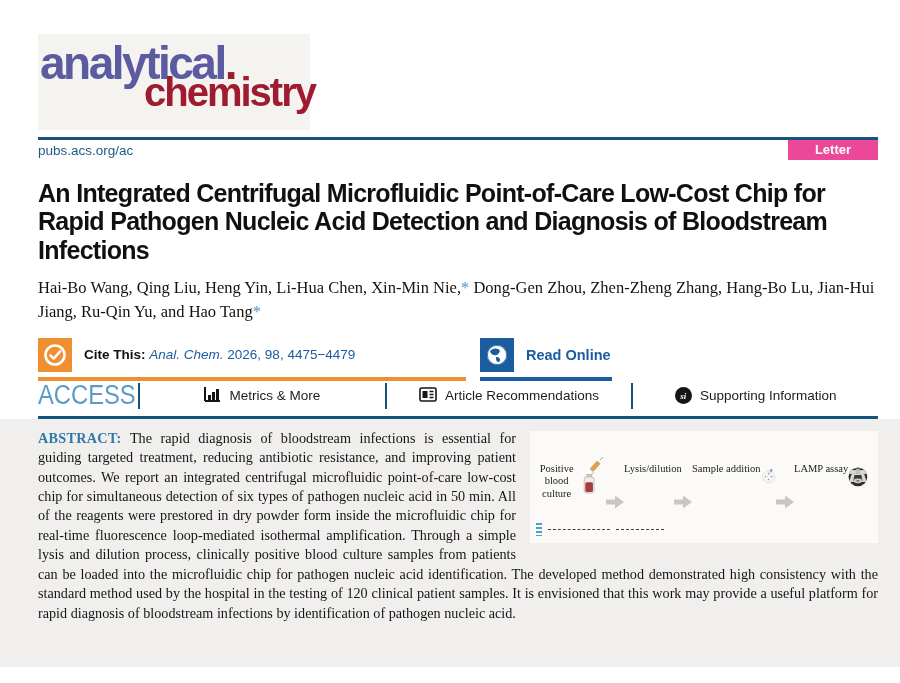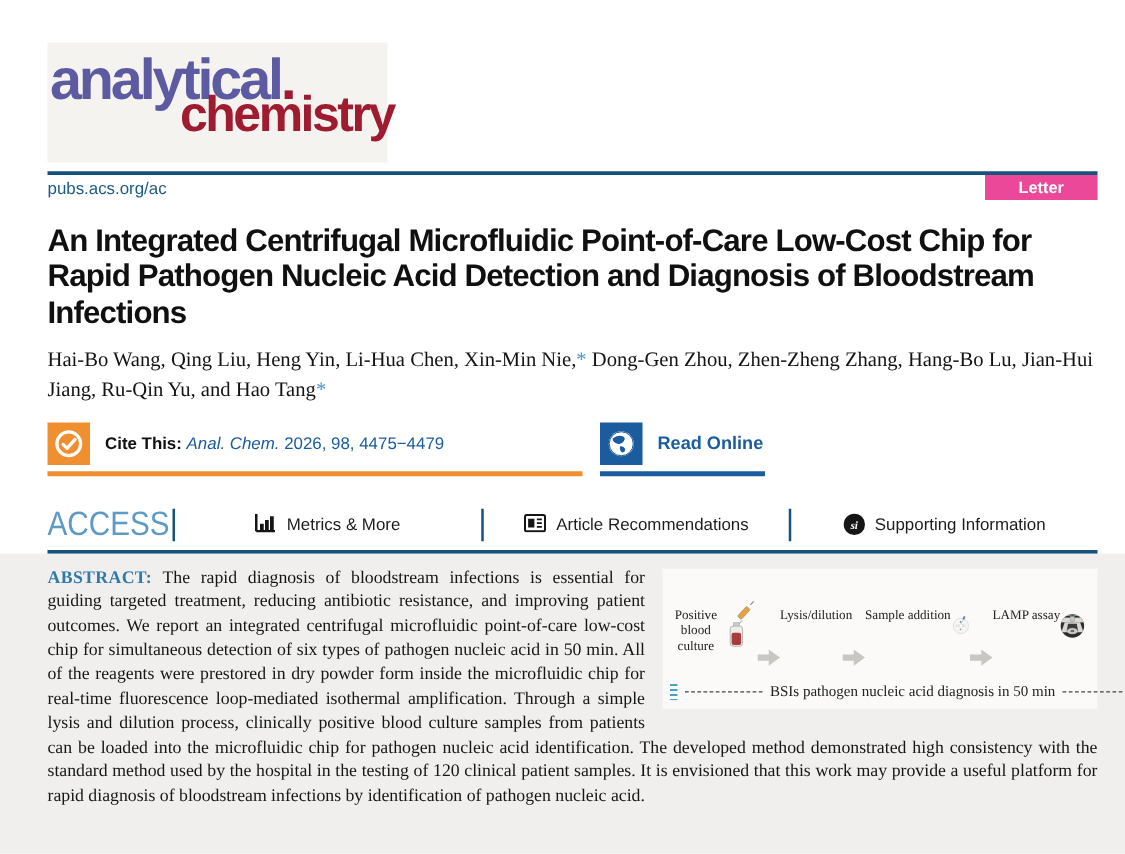--- a/index.html
+++ b/index.html
@@ -30,21 +30,21 @@
   .cite-icon { width:34px; height:34px; background:#EF8F2F; flex:0 0 34px; display:flex; align-items:center; justify-content:center; }
   .cite-text { font-size:13.5px; color:#111; }
   .cite-label { font-weight:bold; }
   .citation { color:#1A5C9E; }
   .citation i { font-style:italic; }
   .cite-right { display:flex; align-items:center; gap:12px; border-bottom:4px solid #1A5C9E; padding-bottom:5px; width:132px; cursor:pointer; }
   .ro-icon { width:34px; height:34px; background:#1A5C9E; flex:0 0 34px; display:flex; align-items:center; justify-content:center; }
   .ro-label { color:#1A5C9E; font-weight:bold; font-size:14.5px; }
 
   
-  .access-row { margin-top:24px; display:flex; align-items:center; height:30px; }
+  .access-row { display:flex; align-items:center; height:30px; }
   .access-label { font-size:27px; color:#5E9BC4; letter-spacing:0px; transform:scaleX(0.88); transform-origin:left center; width:100px; flex:0 0 100px; cursor:pointer; }
   .vdiv { width:2px; height:26px; background:#15537D; flex:0 0 2px; }
   .access-item { flex:1; display:flex; align-items:center; justify-content:center; gap:8px; font-size:13.5px; color:#1c1c1c; cursor:pointer; }
   .si-circle { width:17px; height:17px; border-radius:50%; background:#151515; color:#fff; font-size:9px; font-style:italic; font-weight:bold; display:flex; align-items:center; justify-content:center; font-family:"Liberation Serif", serif;text-align:center; }
   .access-rule { border-top:3px solid #15537D; margin-top:5px; }
 
   
   .abstract-section { background:#F0EFED; margin:0 -22px 0 -38px; padding:10px 22px 0 38px; height:248px; }
   .abstract-text { font-family:"Liberation Serif", serif; font-size:14.2px; line-height:1.37; text-align:justify; color:#151515; }
   .abs-label { color:#2F7AA9; font-weight:bold; letter-spacing:0.3px; }
@@ -224,21 +224,20 @@
                 <ellipse cx="37" cy="58" rx="16" ry="9" fill="#CFCDC9" stroke="#8b8b8b" stroke-width="1"></ellipse>
                 <ellipse cx="37" cy="58" rx="6" ry="3.5" fill="#6a6a68"></ellipse>
               </g>
             </svg>
           </div>
         </div>
 
         <div class="fig-cap-row">
           <span class="cap-mark"></span>
           <span class="cap-dash"></span>
-          <span class="cap-text">BSIs pathogen nucleic acid diagnosis in 50 min</span>
           <span class="cap-dash short"></span>
 
         </div>
       </div>
 
       <p class="abstract-text">
         <span class="abs-label">ABSTRACT:</span>
         <span>The rapid diagnosis of bloodstream infections is essential for guiding targeted treatment, reducing antibiotic resistance, and improving patient outcomes. We report an integrated centrifugal microfluidic point-of-care low-cost chip for simultaneous detection of six types of pathogen nucleic acid in 50 min. All of the reagents were prestored in dry powder form inside the microfluidic chip for real-time fluorescence loop-mediated isothermal amplification. Through a simple lysis and dilution process, clinically positive blood culture samples from patients can be loaded into the microfluidic chip for pathogen nucleic acid identification. The developed method demonstrated high consistency with the standard method used by the hospital in the testing of 120 clinical patient samples. It is envisioned that this work may provide a useful platform for rapid diagnosis of bloodstream infections by identification of pathogen nucleic acid.</span>
       </p>
 

